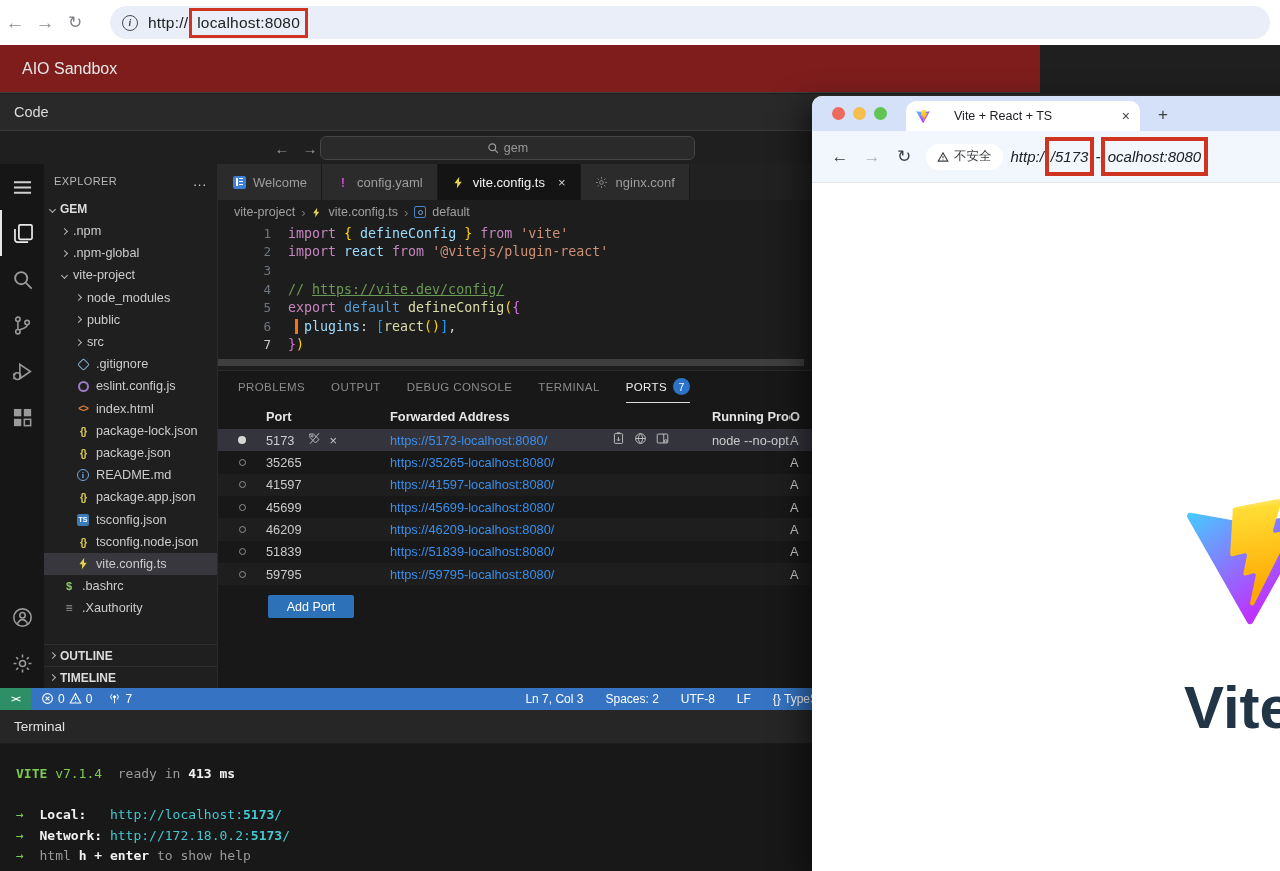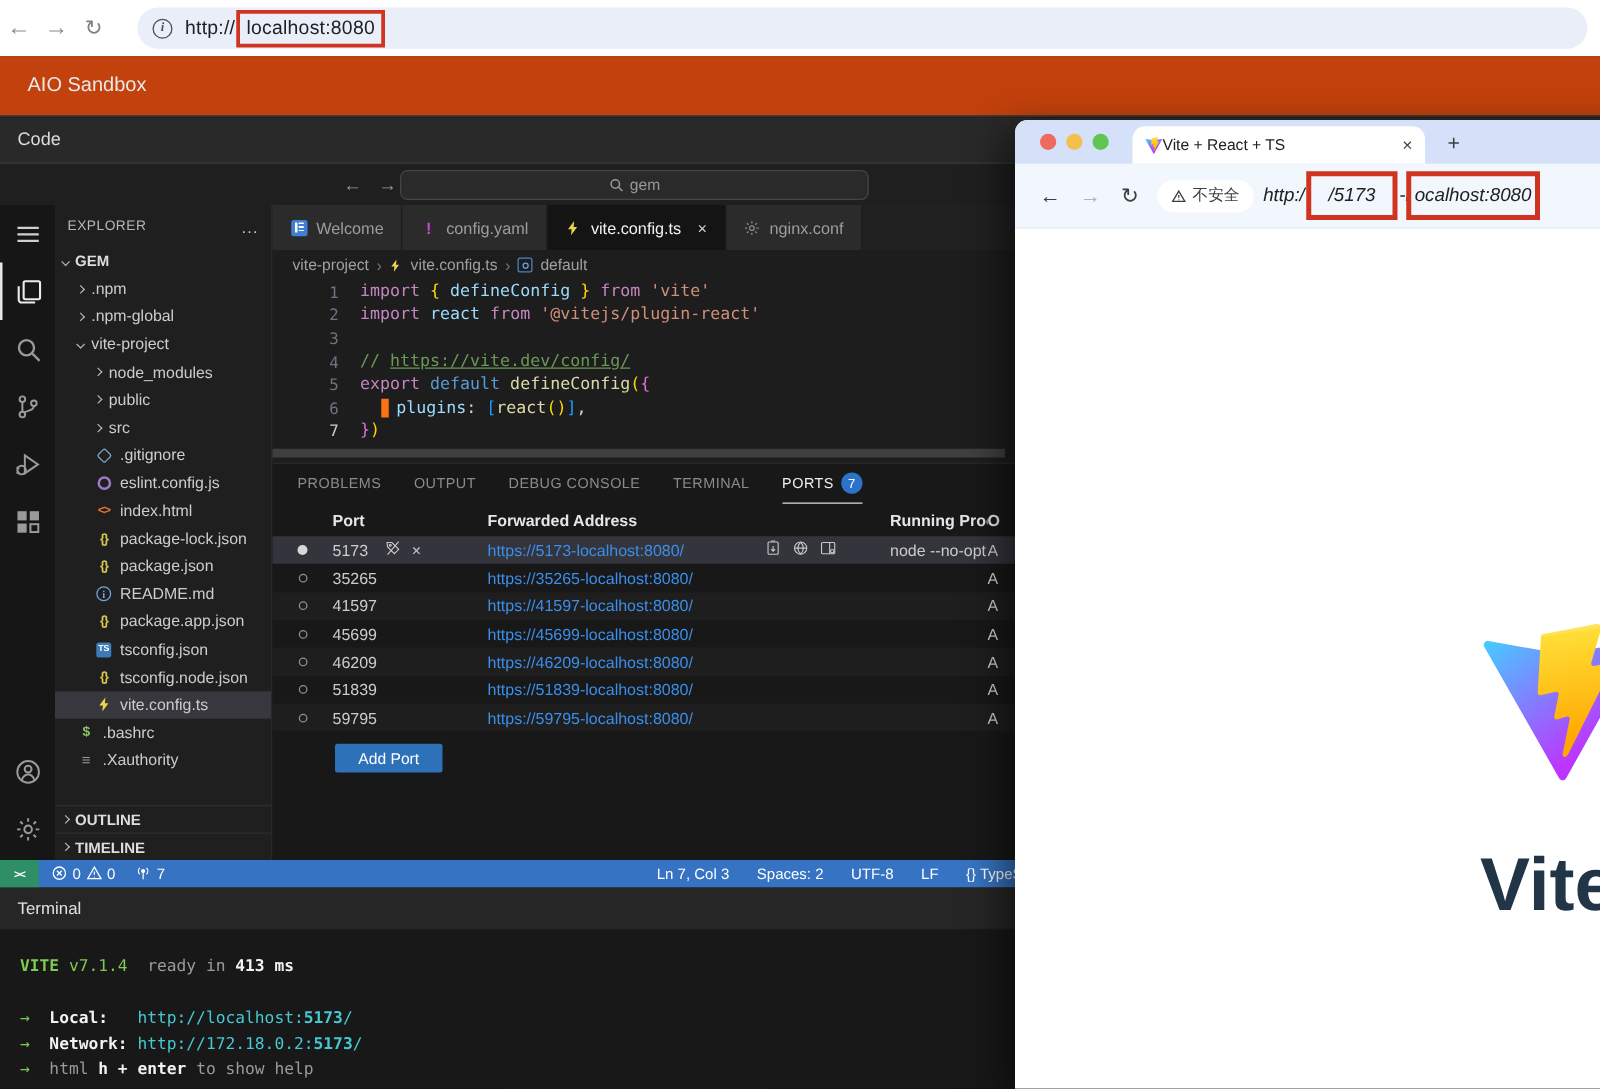--- a/index.html
+++ b/index.html
@@ -9,21 +9,21 @@
   
   .btop { position:absolute; left:0; top:0; width:1280px; height:45px; background:#fff; display:flex; align-items:center; }
   .btop .navic { width:30px; text-align:center; color:#8a8d92; font-size:19px; }
   .btop .reload { color:#7d8086; font-size:17px; }
   .omnibox { position:absolute; left:110px; top:6px; width:1160px; height:33px; background:#e9eef8; border-radius:17px; display:flex; align-items:center; padding-left:12px; }
   .info-i { width:16px; height:16px; border:1.6px solid #494c50; border-radius:50%; color:#494c50; font-size:10px; font-weight:bold; text-align:center; line-height:13px; margin-right:10px; font-family:"Liberation Serif",serif; font-style:italic; }
   .urltext { font-size:15.5px; color:#202124; letter-spacing:.2px; }
   .redbox { border:3px solid #cf3420; padding:3px 5px; margin:0 1px; display:inline-block; }
 
   
-  .aio-header { position:absolute; left:0; top:45px; width:1280px; height:48px; background:#c2410c; border-bottom:1px solid #3e3e3e; color:#e8e8e8; font-size:16px; display:flex; align-items:center; padding-left:22px; }
+  .aio-header { position:absolute; left:0; top:45px; width:1040px; height:48px; background:#7f1d1d; border-bottom:1px solid #3e3e3e; color:#e8e8e8; font-size:16px; display:flex; align-items:center; padding-left:22px; }
   .code-row { position:absolute; left:0; top:94px; width:1280px; height:37px; background:#292929; border-bottom:1px solid #3a3a3a; color:#dcdcdc; font-size:14.5px; display:flex; align-items:center; padding-left:14px; }
 
   
   .vsc-title { position:absolute; left:0; top:132px; width:1280px; height:32px; background:#1f1f1f; display:flex; align-items:center; }
   .vsc-title .arr { color:#9a9a9a; font-size:15px; width:28px; text-align:center; }
   .cmd-center { position:absolute; left:320px; top:4px; width:375px; height:24px; background:#2a2a2a; border:1px solid #454545; border-radius:6px; color:#989898; font-size:12.5px; display:flex; align-items:center; justify-content:center; gap:5px; }
 
   
   .activity { position:absolute; left:0; top:164px; width:44px; height:524px; background:#161616; }
   .act-item { width:44px; height:46px; display:flex; align-items:center; justify-content:center; }
@@ -70,21 +70,21 @@
   .bc-sym { width:12px; height:12px; border:1px solid #4d84c0; border-radius:2px; display:inline-flex; align-items:center; justify-content:center; }
   .bc-sym i { width:5px; height:5px; border:1.2px solid #6aa4e0; border-radius:50%; }
 
   .codewrap { font-family:"DejaVu Sans Mono", monospace; font-size:13.3px; }
   .cline { height:18.6px; display:flex; align-items:center; white-space:pre; }
   .gutter { width:70px; flex:none; text-align:right; padding-right:17px; color:#6e7681; font-size:12.6px; }
   .cline.cur .gutter { color:#cccccc; }
   .tok-kw{color:#c586c0} .tok-kw2{color:#569cd6} .tok-var{color:#9cdcfe} .tok-str{color:#ce9178}
   .tok-cmt{color:#6a9955} .tok-lnk{color:#6a9955;text-decoration:underline} .tok-fn{color:#dcdcaa}
   .tok-b1{color:#ffd700} .tok-b2{color:#da70d6} .tok-b3{color:#179fff} .tok-pun{color:#d4d4d4}
-  .guide { border-left:6px solid #f97316; margin-left:17px; padding-left:6px; }
+  .guide { border-left:3px solid #f97316; margin-left:7px; padding-left:6px; }
   .hscroll { height:14px; margin-top:2px; position:relative; }
   .hscroll i { position:absolute; left:0; top:3px; width:586px; height:7px; background:#3f3f3f; display:block; }
 
   
   .panel { background:#181818; border-top:1px solid #2b2b2b; height:320px; }
   .ptabs { height:32px; display:flex; align-items:center; gap:26px; padding-left:20px; font-size:11.5px; letter-spacing:.4px; color:#8b8b8b; }
   .ptab { height:32px; display:flex; align-items:center; gap:6px; }
   .ptab.active { color:#f0f0f0; border-bottom:1px solid #dcdcdc; }
   .badge { min-width:17px; height:17px; border-radius:9px; background:#2c72c8; color:#fff; font-size:10.5px; display:flex; align-items:center; justify-content:center; padding:0 4px; }
   .thead { height:26px; display:flex; align-items:center; color:#e6e6e6; font-size:12.8px; font-weight:bold; }
@@ -117,21 +117,21 @@
   .tline { height:20.5px; white-space:pre; }
   .t-g{color:#7ecb52} .t-gb{color:#7ecb52;font-weight:bold} .t-dim{color:#9a9a9a}
   .t-w{color:#e8e8e8} .t-wb{color:#f2f2f2;font-weight:bold} .t-cy{color:#45c8d1} .t-cyb{color:#45c8d1;font-weight:bold}
 
   
   .macwin { position:absolute; left:812px; top:96px; width:560px; height:775px; border-radius:10px 10px 0 0; box-shadow:-10px 8px 30px rgba(0,0,0,.5); overflow:hidden; background:#fff; }
   .tabstrip { height:35px; background:#d5e1f8; display:flex; align-items:flex-end; position:relative; }
   .lights { position:absolute; left:20px; top:11px; display:flex; gap:8px; }
   .light { width:13px; height:13px; border-radius:50%; }
   .l-red{background:#ed6a5e} .l-yellow{background:#f4bf4f} .l-green{background:#61c554}
-  .mtab { margin-left:94px; width:234px; height:30px; background:#fff; border-radius:10px 10px 0 0; display:flex; align-items:center; padding:0 10px; font-size:12.5px; color:#202124; gap:0; }
+  .mtab { margin-left:94px; width:234px; height:30px; background:#fff; border-radius:10px 10px 0 0; display:flex; align-items:center; padding:0 10px; font-size:12.5px; color:#202124; gap:24px; }
   .mtab svg { width:14px; height:15px; flex:none; }
   .mtab .mclose { margin-left:auto; color:#444; font-size:14px; }
   .newtab { margin-left:18px; margin-bottom:6px; color:#3c4043; font-size:17px; }
   .mtoolbar { height:52px; background:#f2f6fd; border-bottom:1px solid #e4e6ea; display:flex; align-items:center; }
   .mnav { color:#3c4043; font-size:17px; width:32px; text-align:center; }
   .mnav.dis { color:#b0b4ba; }
   .secpill { height:26px; background:#fff; border-radius:13px; display:flex; align-items:center; gap:5px; padding:0 11px; margin:0 8px 0 6px; font-size:12.5px; color:#3c4043; white-space:nowrap; }
   .murl { font-size:15px; color:#202124; white-space:nowrap; display:flex; align-items:center;font-style:italic; }
   .murl .redbox { padding:8px 2px; border-width:4px; }
   .mcontent { position:relative; height:688px; background:#fff; }
@@ -618,21 +618,21 @@
       <span class="mnav">↻</span>
       <span class="secpill">
         <svg width="12" height="12" viewBox="0 0 16 16" fill="none" stroke="#3c4043" stroke-width="1.4">
             <path d="M8 2.5L14.5 13.5H1.5z"></path>
             <path d="M8 6.6v3M8 11.4v.9"></path>
           </svg>
         <span>不安全</span>
       </span>
       <span class="murl">
         <span>http:/</span>
-          <span class="redbox" style="border-width:4px;padding:7px 14px">/5173</span>
+          <span class="redbox" style="border-width:4px;padding:7px 2px">/5173</span>
           <span>-l</span>
           <span class="redbox" style="border-width:4px;padding:7px 3px;margin-left:-3px">ocalhost:8080</span>
       </span>
     </div>
     <div class="mcontent">
       <svg class="vite-logo" viewBox="0 0 410 404">
         <defs>
           <linearGradient id="gva" x1="6" y1="33" x2="235" y2="344" gradientUnits="userSpaceOnUse">
             <stop stop-color="#41D1FF"></stop>
               <stop offset="1" stop-color="#BD34FE"></stop>

